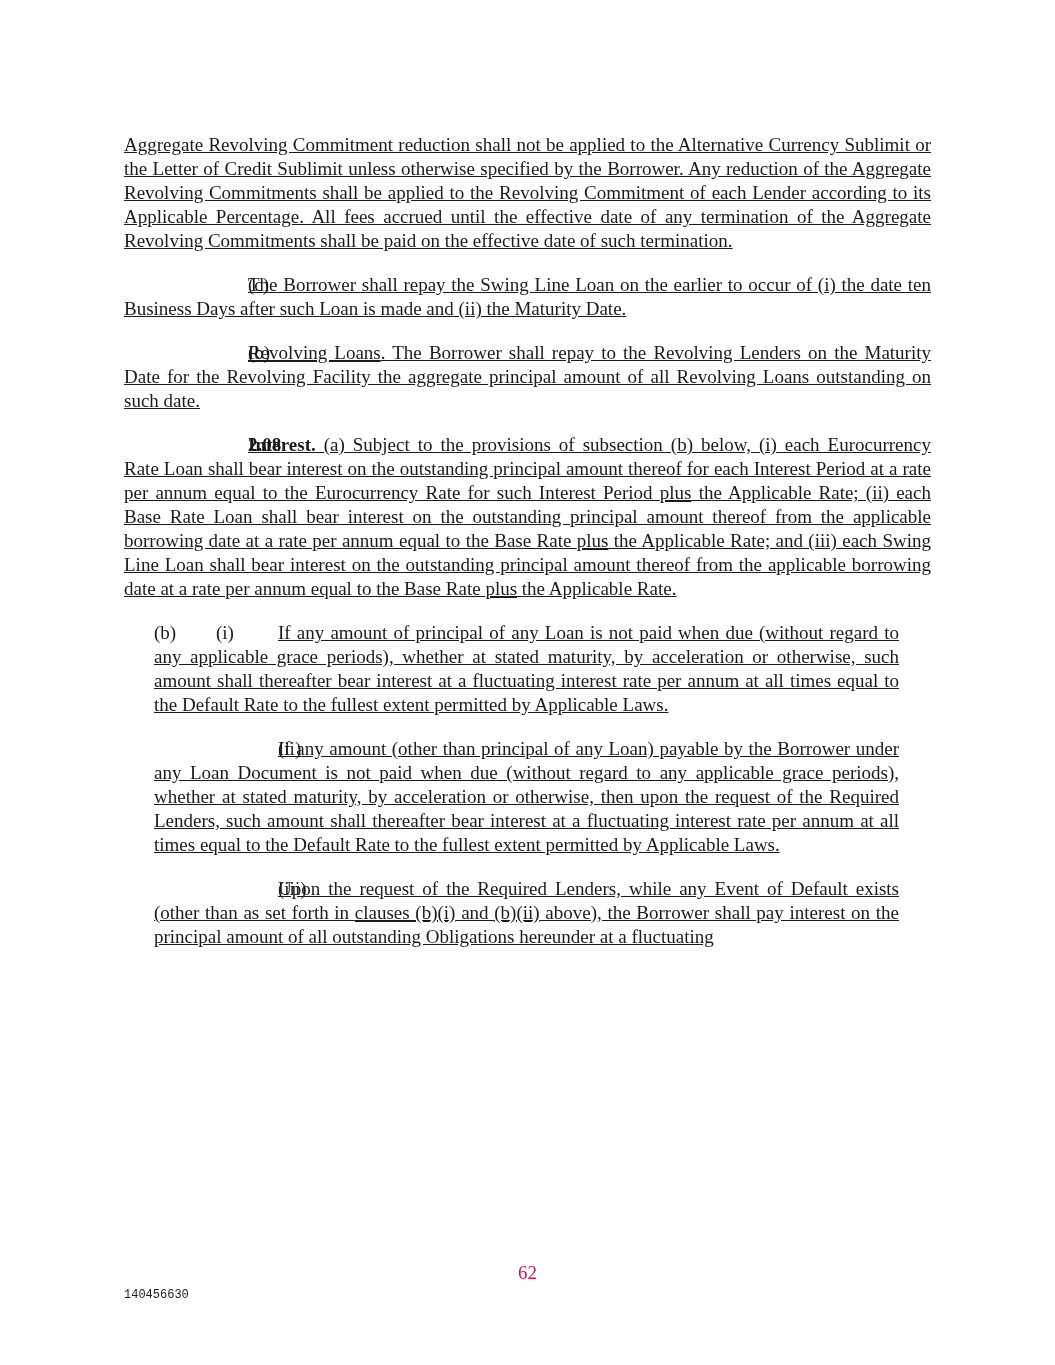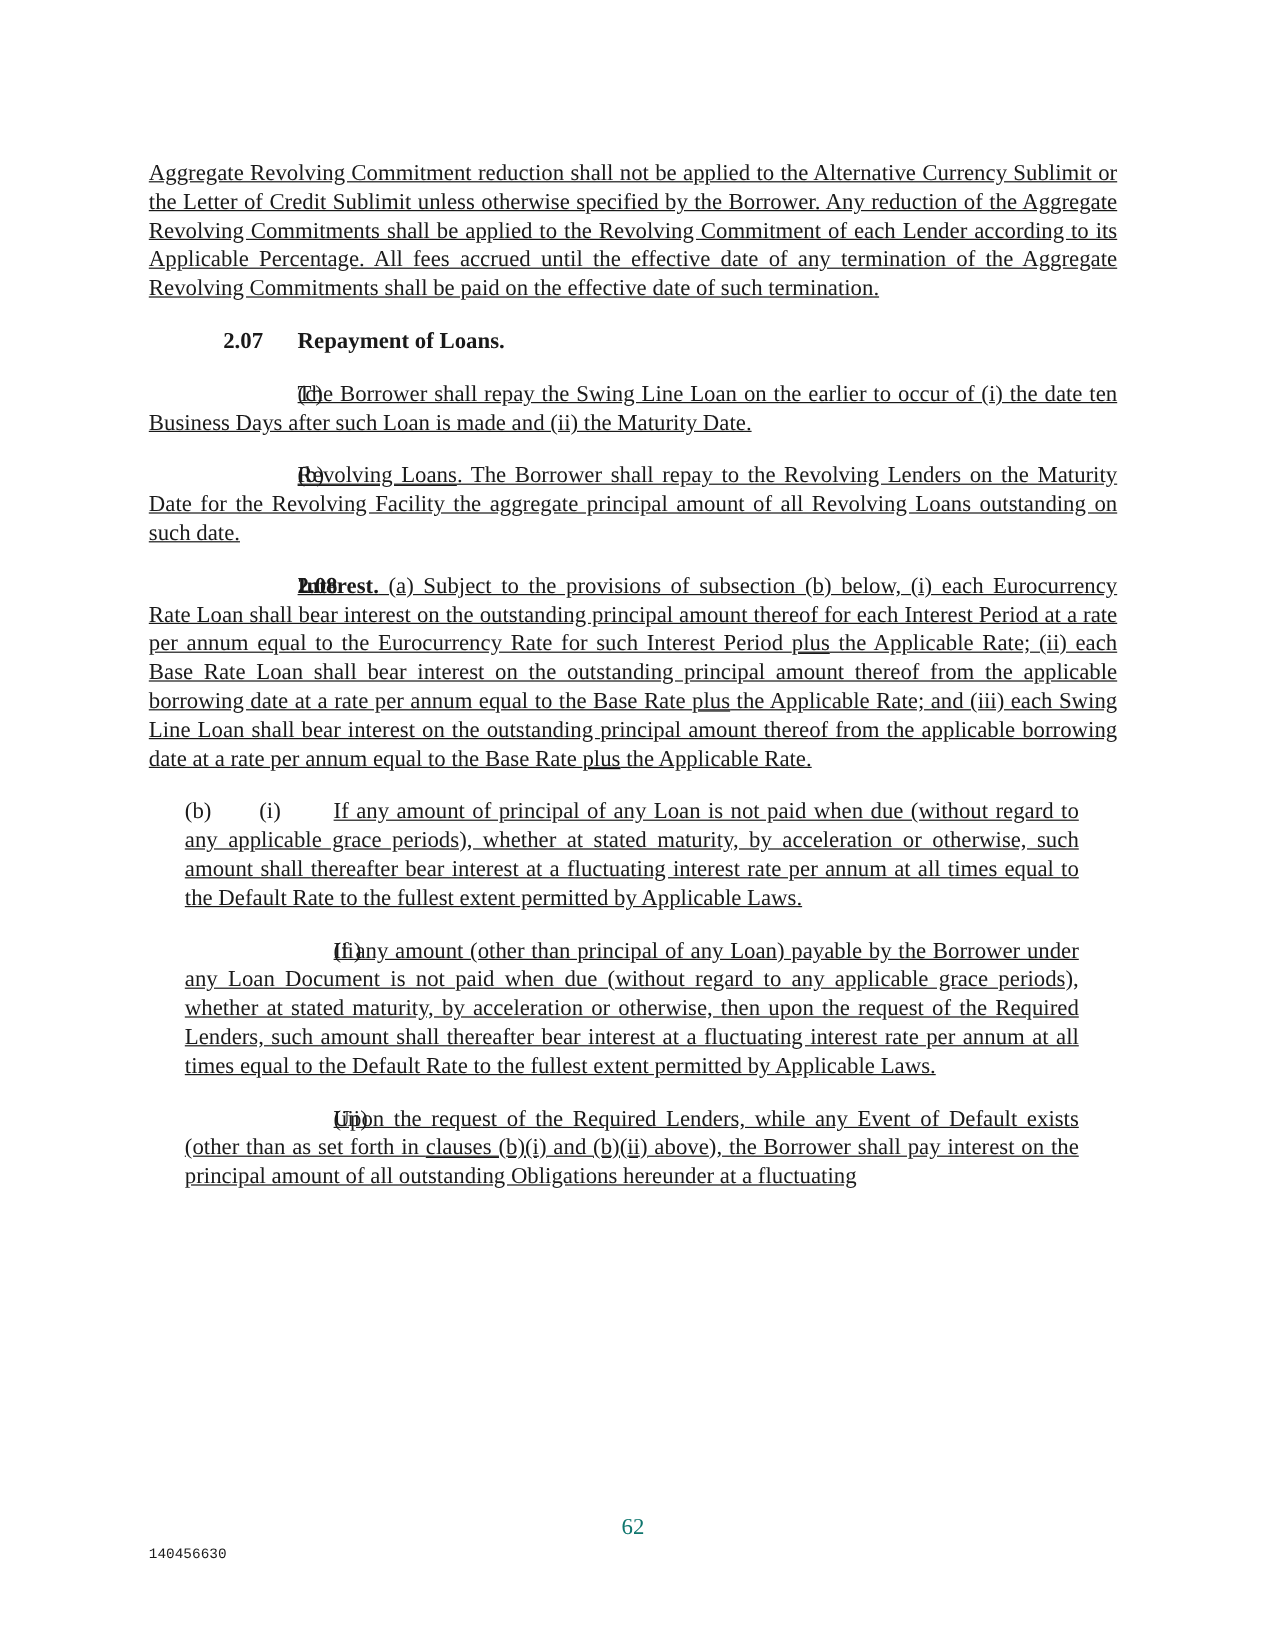--- a/index.html
+++ b/index.html
@@ -14,36 +14,35 @@
   .sub { margin-left: 30px; width: 745px; }
   .tab { display: inline-block; }
   .tab-a { width: 62px; }
   .tab-num { width: 62px; }
   .u { text-decoration: underline; text-underline-offset: 2px; }
   .b { font-weight: bold; }
   .heading { margin: 0 0 20px 0; padding-left: 62px; font-weight: bold; }
   .heading .num { display: inline-block; width: 62px; }
   .page-number {
     position: absolute; left: 0; right: 0; top: 1262px; text-align: center;
-    font-family: "Liberation Serif", "DejaVu Serif", serif; font-size: 19px; color: #0f766e;
+    font-family: "Liberation Serif", "DejaVu Serif", serif; font-size: 19px; color: #be185d;
   }
   .doc-id {
     position: absolute; left: 124px; top: 1288px;
     font-family: Liberation Mono, monospace; font-size: 12px; color: #1a1a1a;
   }
 </style>
 </head>
 <body>
 
 <div class="page">
 
   <p class="p">Aggregate Revolving Commitment reduction shall not be applied to the Alternative Currency Sublimit or the Letter of Credit Sublimit unless otherwise specified by the Borrower.  Any reduction of the Aggregate Revolving Commitments shall be applied to the Revolving Commitment of each Lender according to its Applicable Percentage.  All fees accrued until the effective date of any termination of the Aggregate Revolving Commitments shall be paid on the effective date of such termination.</p>
 
 
-  <div class="heading"><span class="num">2.07</span><span>Repayment of Loans.</span></div>
 
 
   <p class="p indent"><span class="tab tab-a">(c)</span><span>The Borrower shall repay the Swing Line Loan on the earlier to occur of (i) the date ten Business Days after such Loan is made and (ii) the Maturity Date.</span></p>
 
   <p class="p indent"><span class="tab tab-a">(b)</span><span class="u">Revolving Loans</span><span>.  The Borrower shall repay to the Revolving Lenders on the Maturity Date for the Revolving Facility the aggregate principal amount of all Revolving Loans outstanding on such date.</span></p>
 
   <p class="p indent"><span class="b tab tab-num">2.08</span><span class="b">Interest.</span><span>  (a) Subject to the provisions of subsection (b) below, (i) each Eurocurrency Rate Loan shall bear interest on the outstanding principal amount thereof for each Interest Period at a rate per annum equal to the Eurocurrency Rate for such Interest Period </span><span class="u">plus</span><span> the Applicable Rate; (ii) each Base Rate Loan shall bear interest on the outstanding principal amount thereof from the applicable borrowing date at a rate per annum equal to the Base Rate </span><span class="u">plus</span><span> the Applicable Rate; and (iii) each Swing Line Loan shall bear interest on the outstanding principal amount thereof from the applicable borrowing date at a rate per annum equal to the Base Rate </span><span class="u">plus</span><span> the Applicable Rate.</span></p>
 
   <p class="p sub"><span class="tab tab-a">(b)</span><span class="tab tab-a">(i)</span><span>If any amount of principal of any Loan is not paid when due (without regard to any applicable grace periods), whether at stated maturity, by acceleration or otherwise, such amount shall thereafter bear interest at a fluctuating interest rate per annum at all times equal to the Default Rate to the fullest extent permitted by Applicable Laws.</span></p>
 

